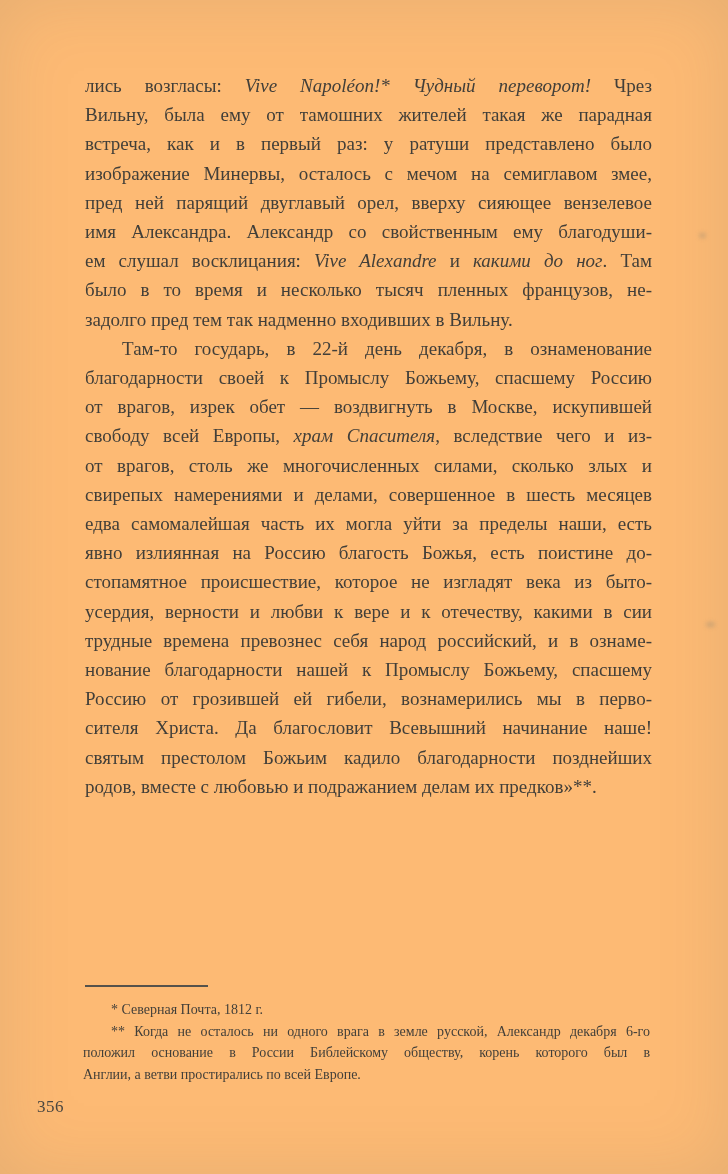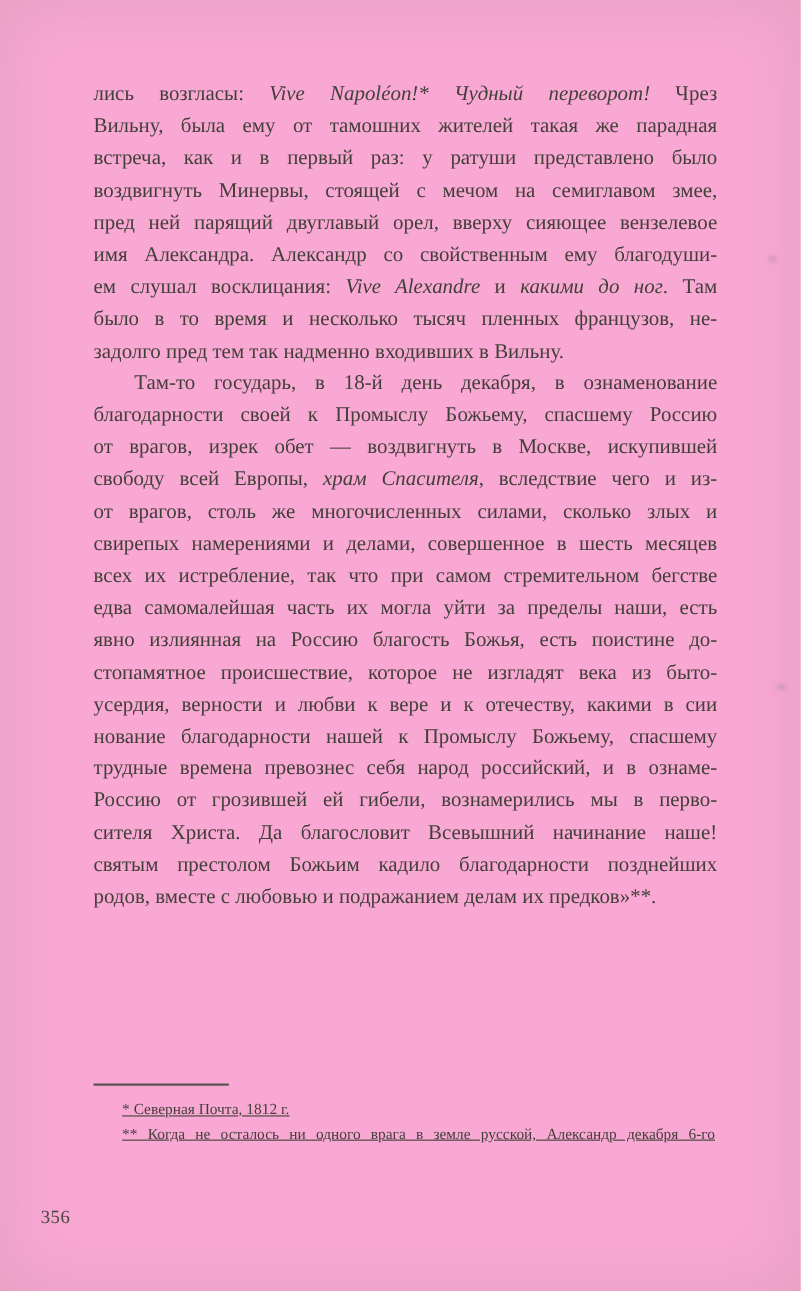--- a/index.html
+++ b/index.html
@@ -1,20 +1,20 @@
 <!DOCTYPE html>
 <html><head>
 <meta charset="utf-8">
 <style>
   html, body { margin: 0; padding: 0; }
   .page {
     position: relative;
     width: 728px;
     height: 1174px;
-    background: #f9a8d4;
+    background: #fdba74;
     box-shadow: inset 0 0 70px rgba(125, 120, 108, 0.18);
     font-family: "Liberation Serif", "DejaVu Serif", serif;
     color: #423f39;
     overflow: hidden;
   }
   .body-text {
     position: absolute;
     left: 85px;
     top: 71px;
     width: 567px;
@@ -39,21 +39,20 @@
     position: absolute;
     left: 83px;
     top: 999px;
     width: 567px;
     font-size: 14px;
     line-height: 21.7px;
   }
   .fn-line {
     text-align: justify;
     text-align-last: justify;
-    text-decoration: underline;
   }
   .fn-line.pl { text-align-last: left; }
   .fn-line.first { text-indent: 28px; }
   .page-number {
     position: absolute;
     top: 1097px;
     left: 0;
     width: 100%;
     text-align: left;
     font-size: 17px;
@@ -72,52 +71,53 @@
 </style>
 </head>
 <body>
 
 <div class="page">
   <div class="body-text" id="body-text">
       <div>
         <div class="line"><span>лись возгласы: </span><span class="it">Vive Napoléon!*</span><span> </span><span class="it">Чудный переворот!</span><span> Чрез</span></div>
         <div class="line"><span>Вильну, была ему от тамошних жителей такая же парадная</span></div>
         <div class="line"><span>встреча, как и в первый раз: у ратуши представлено было</span></div>
-        <div class="line"><span>воздвигнуть Минервы, стоящей с мечом на семиглавом змее,</span></div>
+        <div class="line"><span>изображение Минервы, осталось с мечом на семиглавом змее,</span></div>
         <div class="line"><span>пред ней парящий двуглавый орел, вверху сияющее вензелевое</span></div>
         <div class="line"><span>имя Александра. Александр со свойственным ему благодуши-</span></div>
         <div class="line"><span>ем слушал восклицания: </span><span class="it">Vive Alexandre</span><span> и </span><span class="it">какими до ног</span><span>. Там</span></div>
         <div class="line"><span>было в то время и несколько тысяч пленных французов, не-</span></div>
         <div class="line pl"><span>задолго пред тем так надменно входивших в Вильну.</span></div>
       </div>
       <div>
-        <div class="line indent"><span>Там-то государь, в 18-й день декабря, в ознаменование</span></div>
+        <div class="line indent"><span>Там-то государь, в 22-й день декабря, в ознаменование</span></div>
         <div class="line"><span>благодарности своей к Промыслу Божьему, спасшему Россию</span></div>
         <div class="line"><span>от врагов, изрек обет — воздвигнуть в Москве, искупившей</span></div>
         <div class="line"><span>свободу всей Европы, </span><span class="it">храм Спасителя</span><span>, вследствие чего и из-</span></div>
         <div class="line"><span>от врагов, столь же многочисленных силами, сколько злых и</span></div>
         <div class="line"><span>свирепых намерениями и делами, совершенное в шесть месяцев</span></div>
-        <div class="line"><span>всех их истребление, так что при самом стремительном бегстве</span></div>
         <div class="line"><span>едва самомалейшая часть их могла уйти за пределы наши, есть</span></div>
         <div class="line"><span>явно излиянная на Россию благость Божья, есть поистине до-</span></div>
         <div class="line"><span>стопамятное происшествие, которое не изгладят века из быто-</span></div>
         <div class="line"><span>усердия, верности и любви к вере и к отечеству, какими в сии</span></div>
+        <div class="line"><span>трудные времена превознес себя народ российский, и в ознаме-</span></div>
         <div class="line"><span>нование благодарности нашей к Промыслу Божьему, спасшему</span></div>
-        <div class="line"><span>трудные времена превознес себя народ российский, и в ознаме-</span></div>
         <div class="line"><span>Россию от грозившей ей гибели, вознамерились мы в перво-</span></div>
         <div class="line"><span>сителя Христа. Да благословит Всевышний начинание наше!</span></div>
         <div class="line"><span>святым престолом Божьим кадило благодарности позднейших</span></div>
         <div class="line pl"><span>родов, вместе с любовью и подражанием делам их предков»**.</span></div>
       </div>
     </div>
   <div class="footnote-sep"></div>
   <div class="footnotes" id="footnotes">
       <div>
         <div class="fn-line pl first"><span>* Северная Почта, 1812 г.</span></div>
       </div>
       <div>
         <div class="fn-line first"><span>** Когда не осталось ни одного врага в земле русской, Александр декабря 6-го</span></div>
+        <div class="fn-line"><span>положил основание в России Библейскому обществу, корень которого был в</span></div>
+        <div class="fn-line pl"><span>Англии, а ветви простирались по всей Европе.</span></div>
       </div>
     </div>
   <div class="page-number">356</div>
   <div class="smudge s1"></div>
   <div class="smudge s2"></div>
 </div>
 
 </body></html>

